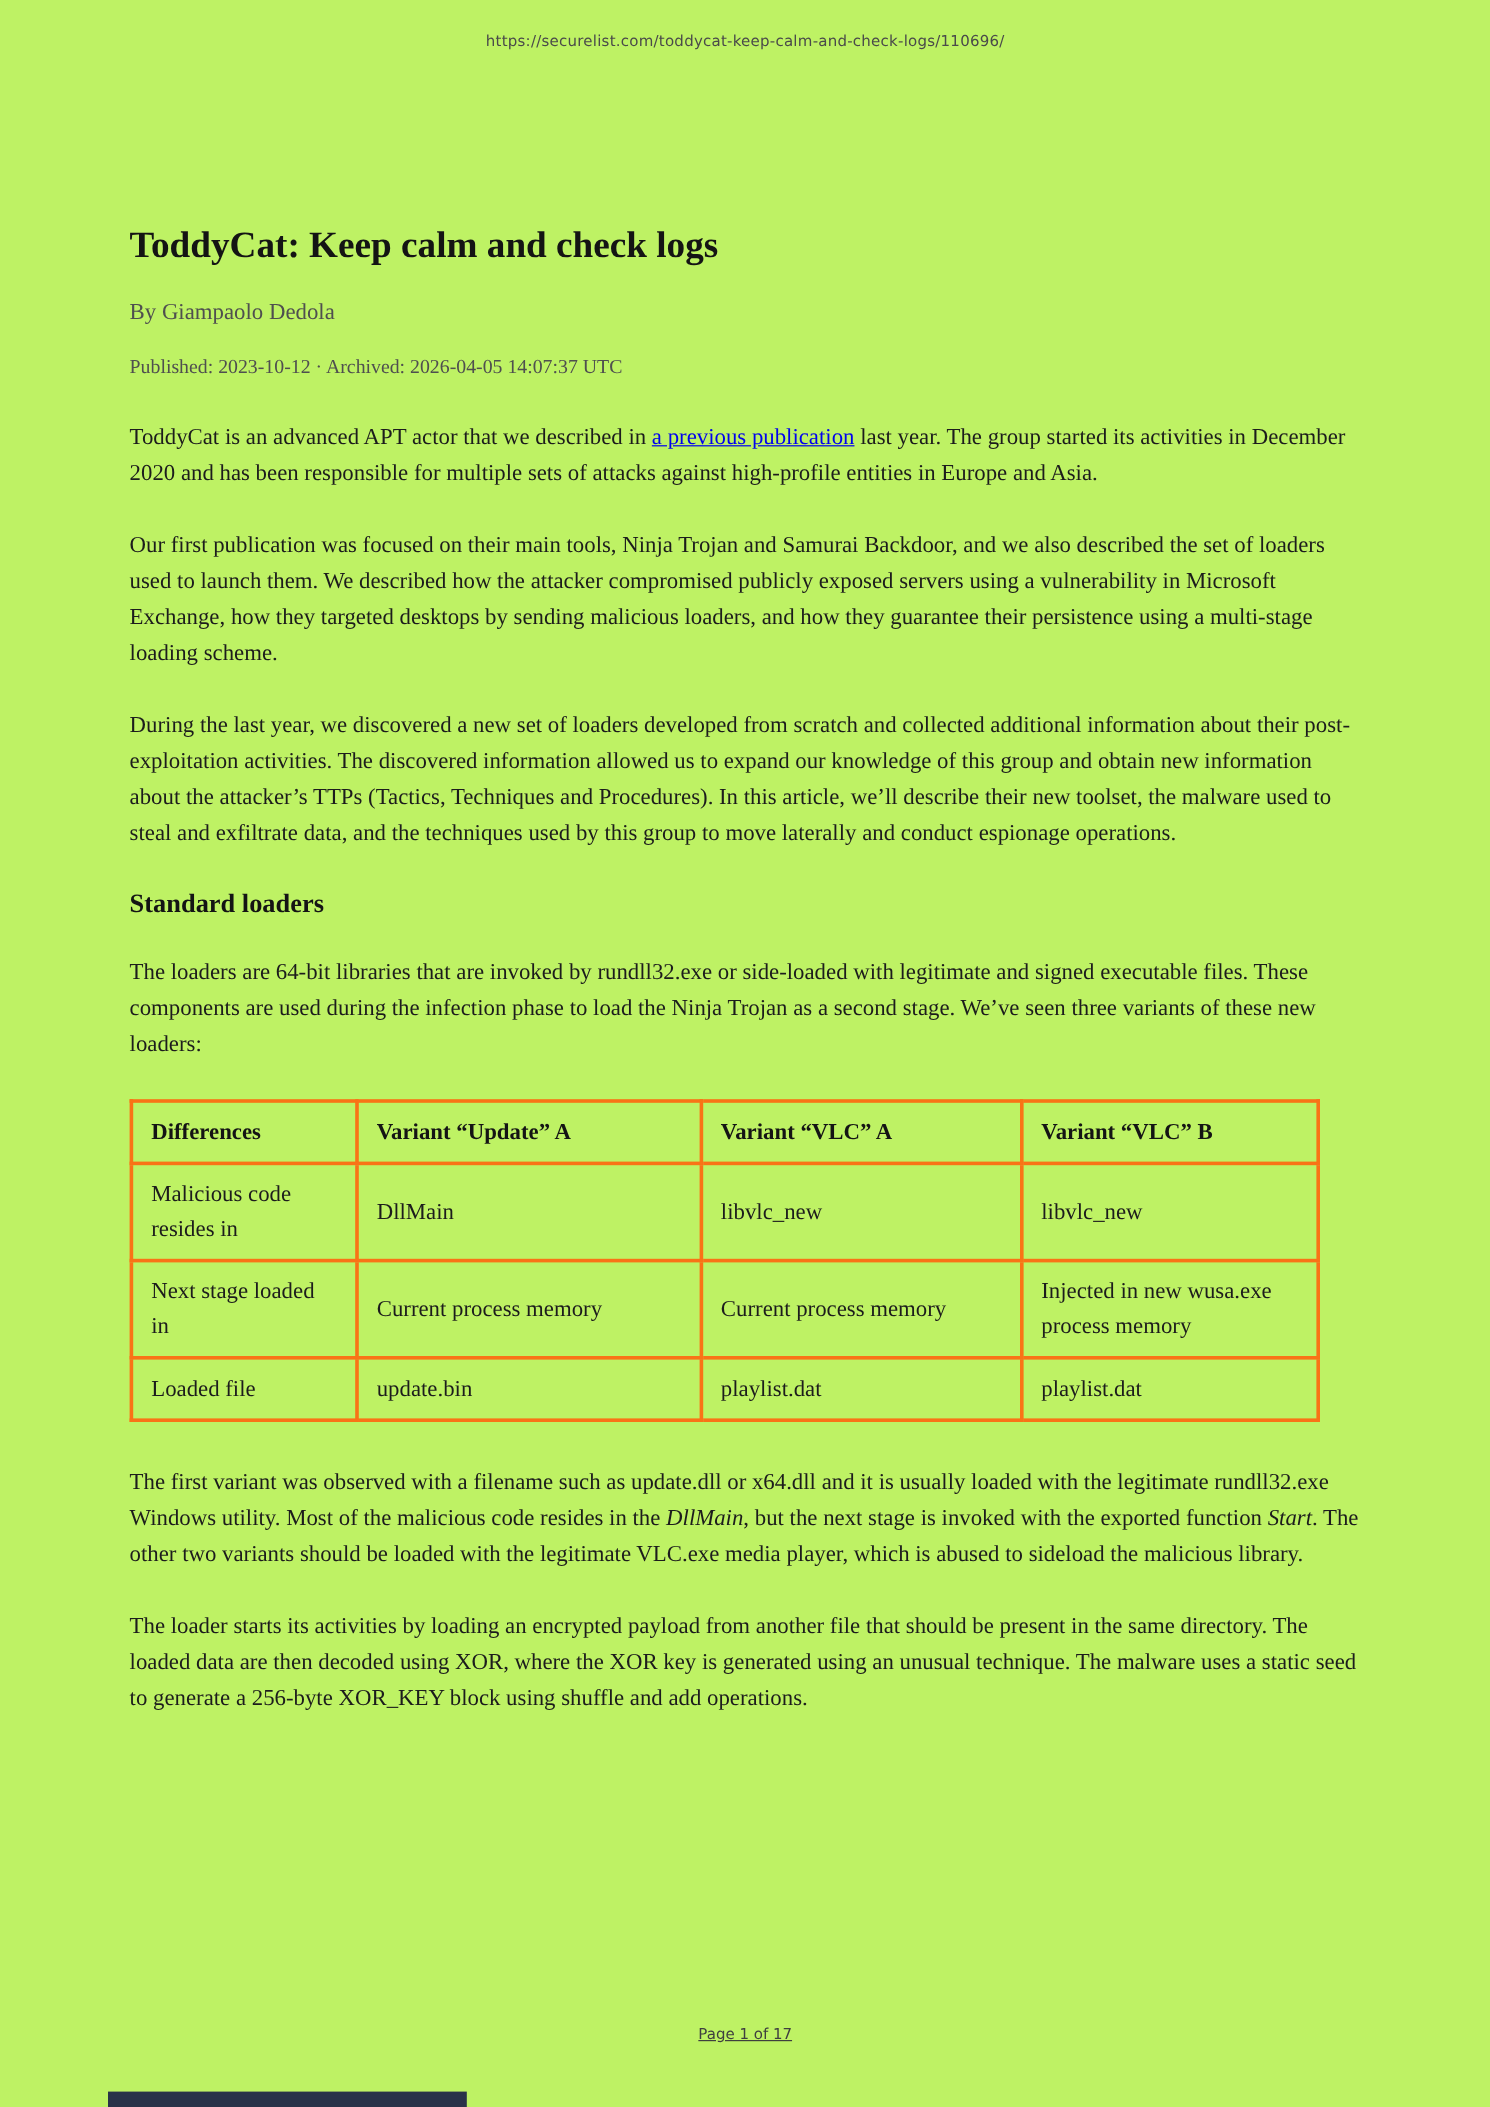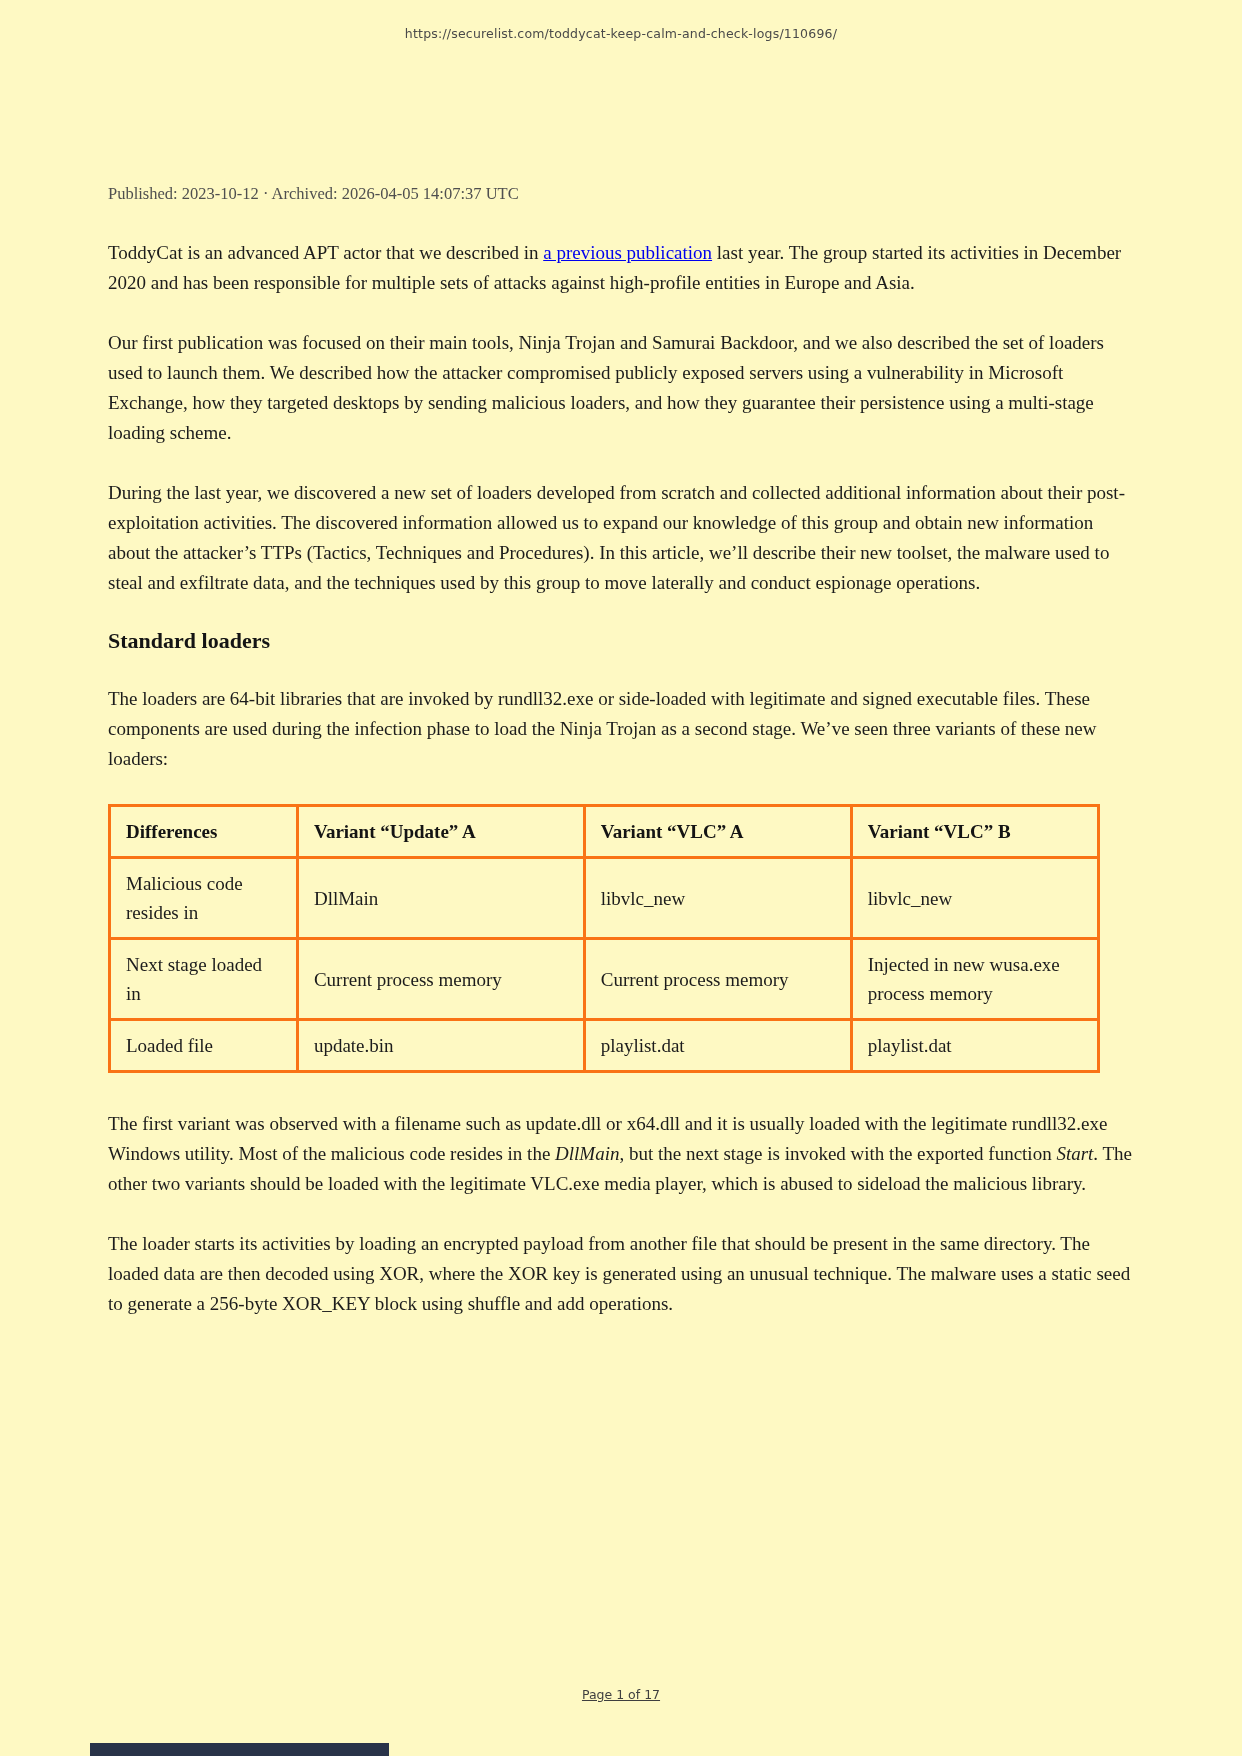--- a/index.html
+++ b/index.html
@@ -1,20 +1,20 @@
 <!DOCTYPE html>
 <html style="--link-color: #0000ee; --bar-color: #293349;"><head>
 <meta charset="utf-8">
 <style>
   html, body { margin: 0; padding: 0; background: #ffffff; }
   .page {
     position: relative;
     width: 1242px;
     height: 1756px;
-    background: #fef9c3;
+    background: #bef264;
     overflow: hidden;
     font-family: "Liberation Serif", serif;
     color: #1c1c1c;
   }
   .print-header {
     position: absolute;
     top: 26px;
     left: 0; right: 0;
     text-align: center;
     font-family: "DejaVu Sans", sans-serif;
@@ -103,21 +103,23 @@
 </style>
 </head>
 <body>
 
 <div class="page">
 
   <div class="print-header">https://securelist.com/toddycat-keep-calm-and-check-logs/110696/</div>
 
   <div class="content">
 
+    <h1 class="article-title">ToddyCat: Keep calm and check logs</h1>
 
+    <div class="byline">By Giampaolo Dedola</div>
 
     <div class="published">Published: 2023-10-12 · Archived: 2026-04-05 14:07:37 UTC</div>
 
     <p class="body-text"><span>ToddyCat is an advanced APT actor that we described in </span><a class="inline-link">a previous publication</a><span> last year. The group started its activities in December 2020 and has been responsible for multiple sets of attacks against high-profile entities in Europe and Asia.</span></p>
 
     <p class="body-text">Our first publication was focused on their main tools, Ninja Trojan and Samurai Backdoor, and we also described the set of loaders used to launch them. We described how the attacker compromised publicly exposed servers using a vulnerability in Microsoft Exchange, how they targeted desktops by sending malicious loaders, and how they guarantee their persistence using a multi-stage loading scheme.</p>
 
     <p class="body-text">During the last year, we discovered a new set of loaders developed from scratch and collected additional information about their post-exploitation activities. The discovered information allowed us to expand our knowledge of this group and obtain new information about the attacker’s TTPs (Tactics, Techniques and Procedures). In this article, we’ll describe their new toolset, the malware used to steal and exfiltrate data, and the techniques used by this group to move laterally and conduct espionage operations.</p>
 
     <h2 class="section-heading">Standard loaders</h2>

